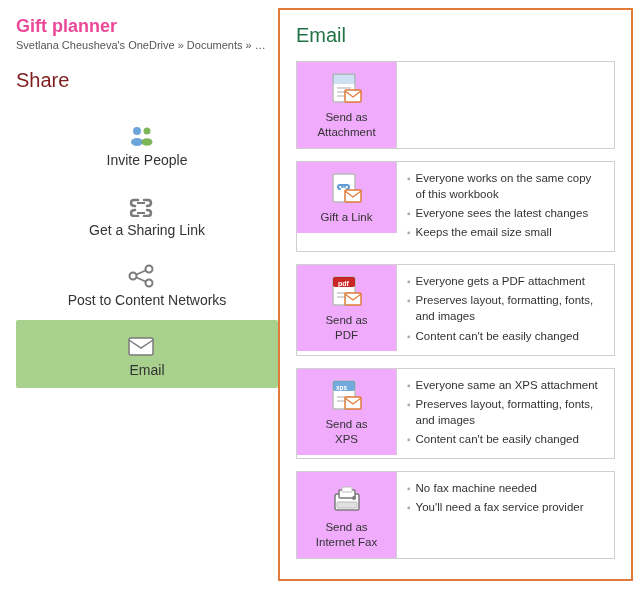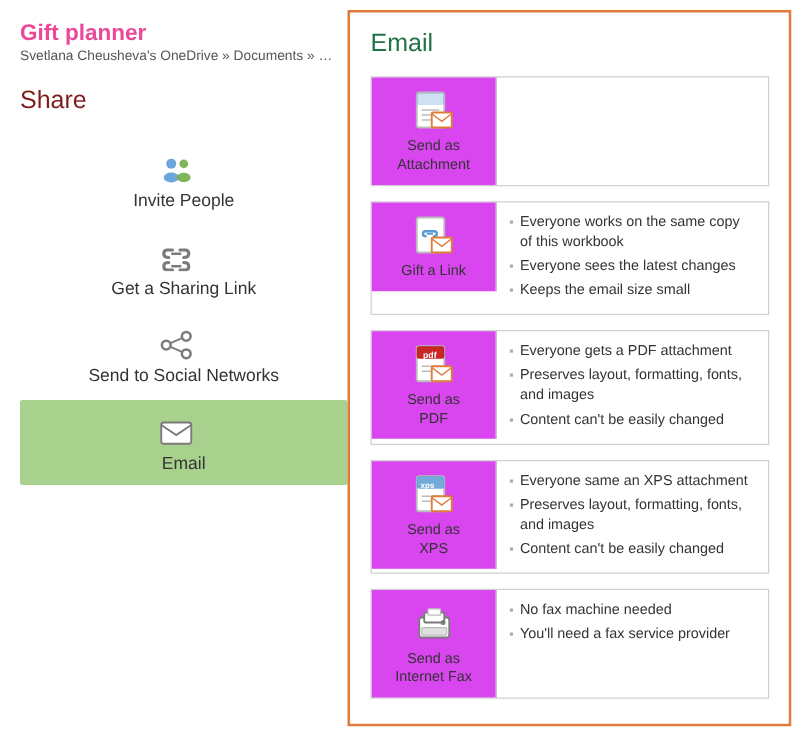--- a/index.html
+++ b/index.html
@@ -92,21 +92,21 @@
       width: 100px;
       min-height: 70px;
       display: flex;
       flex-direction: column;
       align-items: center;
       justify-content: center;
       cursor: pointer;
       border-right: 1px solid #d0d0d0;
       padding: 8px 6px;
       flex-shrink: 0;
-      background: #d946ef;
+      background: #f0abfc;
     }
     .option-icon {
       font-size: 28px;
       margin-bottom: 4px;
       line-height: 1;
     }
     .option-label {
       font-size: 11.5px;
       color: #333;
       text-align: center;
@@ -178,21 +178,21 @@
   <div class="nav-item">
     <div class="nav-icon">
       <svg width="28" height="28" viewBox="0 0 28 28">
         <circle cx="22" cy="7" r="3.5" fill="none" stroke="#7b7b7b" stroke-width="2"></circle>
         <circle cx="6" cy="14" r="3.5" fill="none" stroke="#7b7b7b" stroke-width="2"></circle>
         <circle cx="22" cy="21" r="3.5" fill="none" stroke="#7b7b7b" stroke-width="2"></circle>
         <line x1="9.5" y1="12.5" x2="18.5" y2="8.5" stroke="#7b7b7b" stroke-width="1.5"></line>
         <line x1="9.5" y1="15.5" x2="18.5" y2="19.5" stroke="#7b7b7b" stroke-width="1.5"></line>
       </svg>
     </div>
-    <span class="nav-label">Send to Social Networks</span>
+    <span class="nav-label">Post to Content Networks</span>
   </div>
 
   <div class="nav-item active">
     <div class="nav-icon">
       <svg width="28" height="22" viewBox="0 0 28 22">
         <rect x="2" y="3" width="24" height="17" rx="2" fill="#fff" stroke="#7b7b7b" stroke-width="1.5"></rect>
         <path d="M2 5 L14 13 L26 5" stroke="#7b7b7b" stroke-width="1.5" fill="none"></path>
       </svg>
     </div>
     <span class="nav-label">Email</span>

